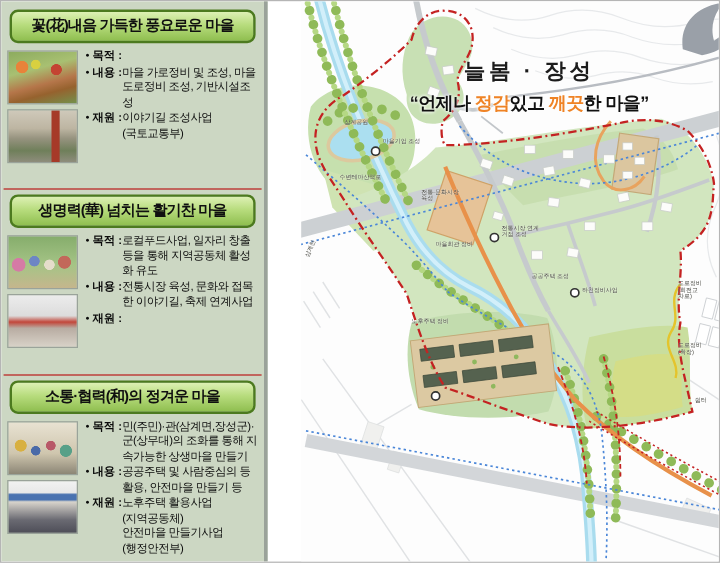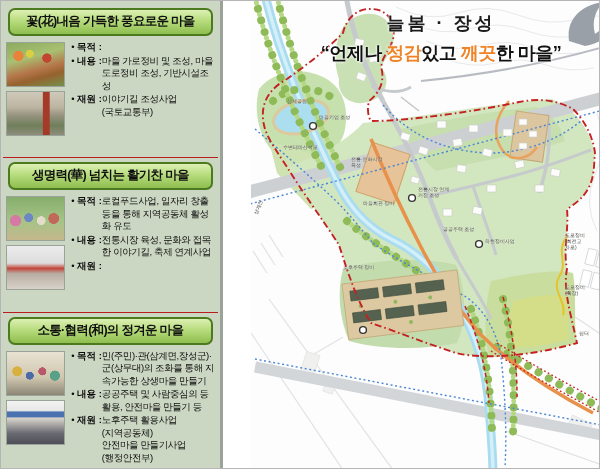--- a/index.html
+++ b/index.html
@@ -46,22 +46,22 @@
   .bullets{flex:1;font-size:9.5px;line-height:1.32;color:#0c0c0c;padding-top:1px;}
   .bullet{display:flex;margin-bottom:1px;}
   .b-dot{flex:none;width:8px;text-align:center;}
   .b-label{flex:none;font-weight:bold;white-space:nowrap;}
   .b-text{flex:1;white-space:pre-line;letter-spacing:-0.4px;}
   
   .map{position:relative;width:365px;height:100%;background:#fdfdfd;}
   .map svg{position:absolute;left:0;top:0;}
   .brand{position:absolute;right:8px;top:10px;width:300px;text-align:center;z-index:5;}
   .brand-title{font-size:18px;font-weight:bold;color:#1c1c1c;letter-spacing:3px;
-    text-shadow:0 0 3px #fff,0 0 3px #fff;}
-  .brand-slogan{margin-top:6px;font-size:18px;font-weight:bold;color:#111;
+    text-shadow:0 0 3px #fff,0 0 3px #fff;margin-top:36px;}
+  .brand-slogan{margin-top:6px;font-size:15px;font-weight:bold;color:#111;
     letter-spacing:-0.5px;text-shadow:0 0 3px #fff,0 0 3px #fff;white-space:nowrap;}
   .hl{color:#ef8325;}
   .mlabel{position:absolute;font-size:8px;line-height:1.15;color:#4a4a44;
     transform:scale(.62);transform-origin:left top;white-space:pre-line;z-index:4;
     text-shadow:0 0 2px #fff;}
   .mlabel.rot{transform:scale(.62) rotate(-68deg);}
 </style>
 </head>
 <body>
 

